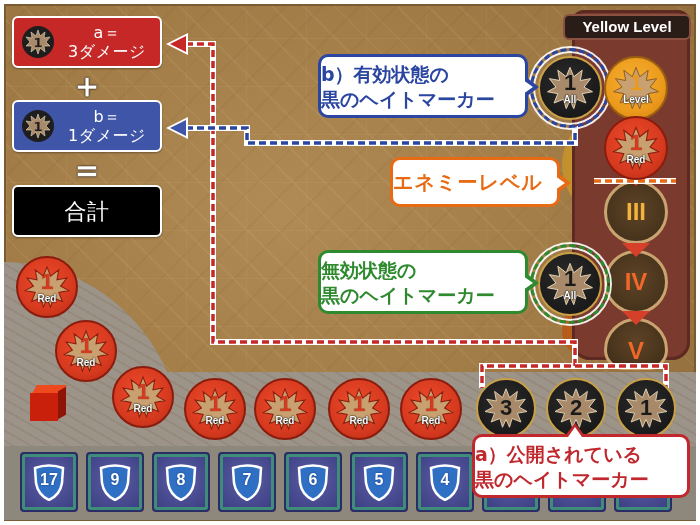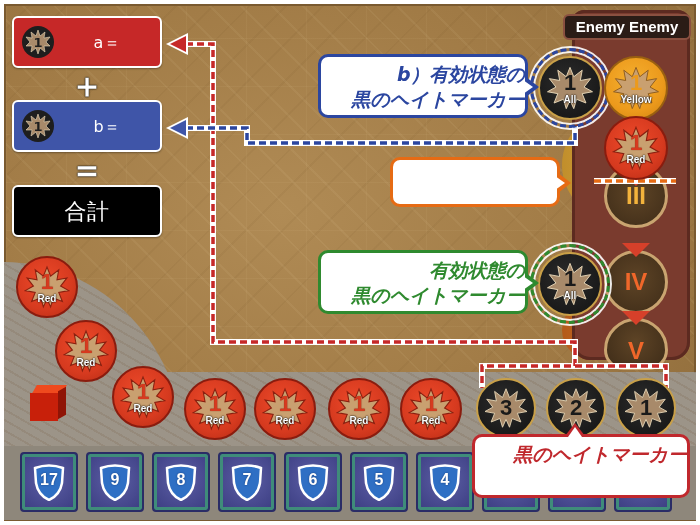--- a/index.html
+++ b/index.html
@@ -69,22 +69,22 @@
   .arrow-head.blue::after{
     content:""; position:absolute; left:4px; top:-8px;
     border-top: 8px solid transparent; border-bottom: 8px solid transparent;
     border-right: 16px solid #3f55a8;
   }
   svg.paths { position: absolute; left: 0; top: 0; width: 700px; height: 525px; z-index: 4; pointer-events: none; }
 
   
   .callout {
     position: absolute; background: #ffffff; border-radius: 10px;
-    border: 3px solid; font-weight: bold; text-align: right;
-    z-index: 7; line-height: 25px; font-size: 19px; font-style: italic;
+    border: 3px solid; font-weight: bold; text-align: left;
+    z-index: 7; line-height: 25px; font-size: 19px;
   }
   .callout.blue { left: 318px; top: 54px; width: 210px; height: 64px; border-color: #2b46a0; color: #2b46a0; padding-top: 5px; }
   .callout.orange { left: 390px; top: 157px; width: 170px; height: 50px; border-color: #e66b14; color: #e66b14; padding-top: 10px; font-size: 20px; letter-spacing: 1px;}
   .callout.green { left: 318px; top: 250px; width: 210px; height: 64px; border-color: #2f8a2f; color: #2f8a2f; padding-top: 5px; }
   .callout.red { left: 472px; top: 434px; width: 218px; height: 64px; border-color: #c0282d; color: #c0282d; padding-top: 5px; }
   .callout .tail { position:absolute; width:0; height:0; }
   .callout.blue .tail { right:-14px; top:20px; border-top:10px solid transparent; border-bottom:10px solid transparent; border-left:13px solid #2b46a0; }
   .callout.blue .tail::after { content:""; position:absolute; left:-16px; top:-7px; border-top:7px solid transparent; border-bottom:7px solid transparent; border-left:10px solid #fff; }
   .callout.green .tail { right:-14px; top:20px; border-top:10px solid transparent; border-bottom:10px solid transparent; border-left:13px solid #2f8a2f; }
   .callout.green .tail::after { content:""; position:absolute; left:-16px; top:-7px; border-top:7px solid transparent; border-bottom:7px solid transparent; border-left:10px solid #fff; }
@@ -111,21 +111,21 @@
   .fan.yellow { left: 562px; top: 110px; width: 70px; height: 110px; background: linear-gradient(90deg,#c28f2a,#e0ae3c); border-radius: 60px 0 0 60px; opacity: .95;}
   .fan.orange2 { left: 562px; top: 300px; width: 60px; height: 60px; background: linear-gradient(90deg,#b35a1a,#d27228); border-radius: 40px 0 0 40px; }
 
   .lvl-slot {
     position: absolute; width: 64px; height: 64px; border-radius: 50%;
     background: radial-gradient(circle at 50% 45%, #5e4426, #3e2c18);
     border: 3px solid #c9a470; z-index: 3;
     display: flex; align-items: center; justify-content: center;
     font-family: "Liberation Sans", sans-serif; font-weight: bold; font-size: 24px;
   }
-  .lvl-slot.iii { left: 604px; top: 164px; color: #f3b33c; }
+  .lvl-slot.iii { left: 604px; top: 180px; color: #f3b33c; }
   .lvl-slot.iv { left: 604px; top: 250px; color: #f0672a; }
   .lvl-slot.v { left: 604px; top: 318px; color: #f0672a; height: 52px; border-radius: 32px 32px 20px 20px; align-items: flex-start; padding-top: 16px;}
   .lvl-arrow {
     position:absolute; width:0; height:0; z-index:4;
     border-left: 14px solid transparent; border-right: 14px solid transparent; border-top: 14px solid #d6402a;
   }
 
   
   .token {
     position: absolute; border-radius: 50%; z-index: 6;
@@ -259,21 +259,21 @@
 
 <div class="cube">
   <div class="face-top"></div>
   <div class="face-front"></div>
   <div class="face-side"></div>
 </div>
 
 <div class="fan yellow"></div>
 <div class="fan orange2"></div>
 <div class="enemy-track"></div>
-<div class="enemy-title">Enemy Enemy</div>
+<div class="enemy-title">Yellow Level</div>
 
 <div class="lvl-arrow" style="left:622px; top:172px;"></div>
 <div class="lvl-slot iii">III</div>
 <div class="lvl-arrow" style="left:622px; top:243px;"></div>
 <div class="lvl-slot iv">IV</div>
 <div class="lvl-arrow" style="left:622px; top:311px;"></div>
 <div class="lvl-slot v">V</div>
 
 <div class="token black" style="left:538px; top:56px; width:64px; height:64px;">
   <svg class="burst" viewBox="0 0 64 64">
@@ -282,21 +282,21 @@
   <span class="tnum">1</span>
   <span class="tlbl">All</span>
 </div>
 <div class="dashring blue"></div>
 
 <div class="token yellow" style="left:604px; top:56px; width:64px; height:64px;">
   <svg class="burst" viewBox="0 0 64 64">
       <polygon points="32,10 36,20 45,13 43,24 54,22 47,31 56,36 45,38 49,48 39,44 36,54 32,45 28,54 25,44 15,48 19,38 8,36 17,31 10,22 21,24 19,13 28,20" fill="#c9a070" stroke="#8a5a20" stroke-width="1"></polygon>
     </svg>
   <span class="tnum">1</span>
-  <span class="tlbl">Yellow</span>
+  <span class="tlbl">Level</span>
 </div>
 
 <div class="token red" style="left:604px; top:116px; width:64px; height:64px;">
   <svg class="burst" viewBox="0 0 64 64">
       <polygon points="32,10 36,20 45,13 43,24 54,22 47,31 56,36 45,38 49,48 39,44 36,54 32,45 28,54 25,44 15,48 19,38 8,36 17,31 10,22 21,24 19,13 28,20" fill="#c9a070" stroke="#8a2010" stroke-width="1.2"></polygon>
     </svg>
   <span class="tnum">1</span>
   <span class="tlbl">Red</span>
 </div>
 
@@ -394,56 +394,60 @@
 
 <div class="fbox red">
   <div class="mini-token">
     <svg viewBox="0 0 32 32">
         <polygon points="16,4 18,10 23,6 22,12 28,11 24,16 28,20 22,20 23,26 18,22 16,28 14,22 9,26 10,20 4,20 8,16 4,11 10,12 9,6 14,10" fill="#a88a6a" stroke="#e8d8b8" stroke-width="0.6"></polygon>
       </svg>
     <span class="num">1</span>
   </div>
   <div class="txt">
     <div>a＝</div>
+    <div>3ダメージ</div>
   </div>
 </div>
 <div class="arrow-head red"></div>
 
 <div class="op plus">＋</div>
 
 <div class="fbox blue">
   <div class="mini-token">
     <svg viewBox="0 0 32 32">
         <polygon points="16,4 18,10 23,6 22,12 28,11 24,16 28,20 22,20 23,26 18,22 16,28 14,22 9,26 10,20 4,20 8,16 4,11 10,12 9,6 14,10" fill="#a88a6a" stroke="#e8d8b8" stroke-width="0.6"></polygon>
       </svg>
     <span class="num">1</span>
   </div>
   <div class="txt">
     <div>b＝</div>
+    <div>1ダメージ</div>
   </div>
 </div>
 <div class="arrow-head blue"></div>
 
 <div class="op eq">＝</div>
 
 <div class="fbox black">
   <div class="txt">
     <div>合計</div>
   </div>
 </div>
 
 <div class="callout blue">
   <div>b）有効状態の</div>
   <div>黒のヘイトマーカー</div>
   <span class="tail"></span>
 </div>
 <div class="callout orange">
+  <div>エネミーレベル</div>
   <span class="tail"></span>
 </div>
 <div class="callout green">
-  <div>有効状態の</div>
+  <div>無効状態の</div>
   <div>黒のヘイトマーカー</div>
   <span class="tail"></span>
 </div>
 <div class="callout red">
+  <div>a）公開されている</div>
   <div>黒のヘイトマーカー</div>
   <span class="tail"></span>
 </div>
 
 </body></html>

